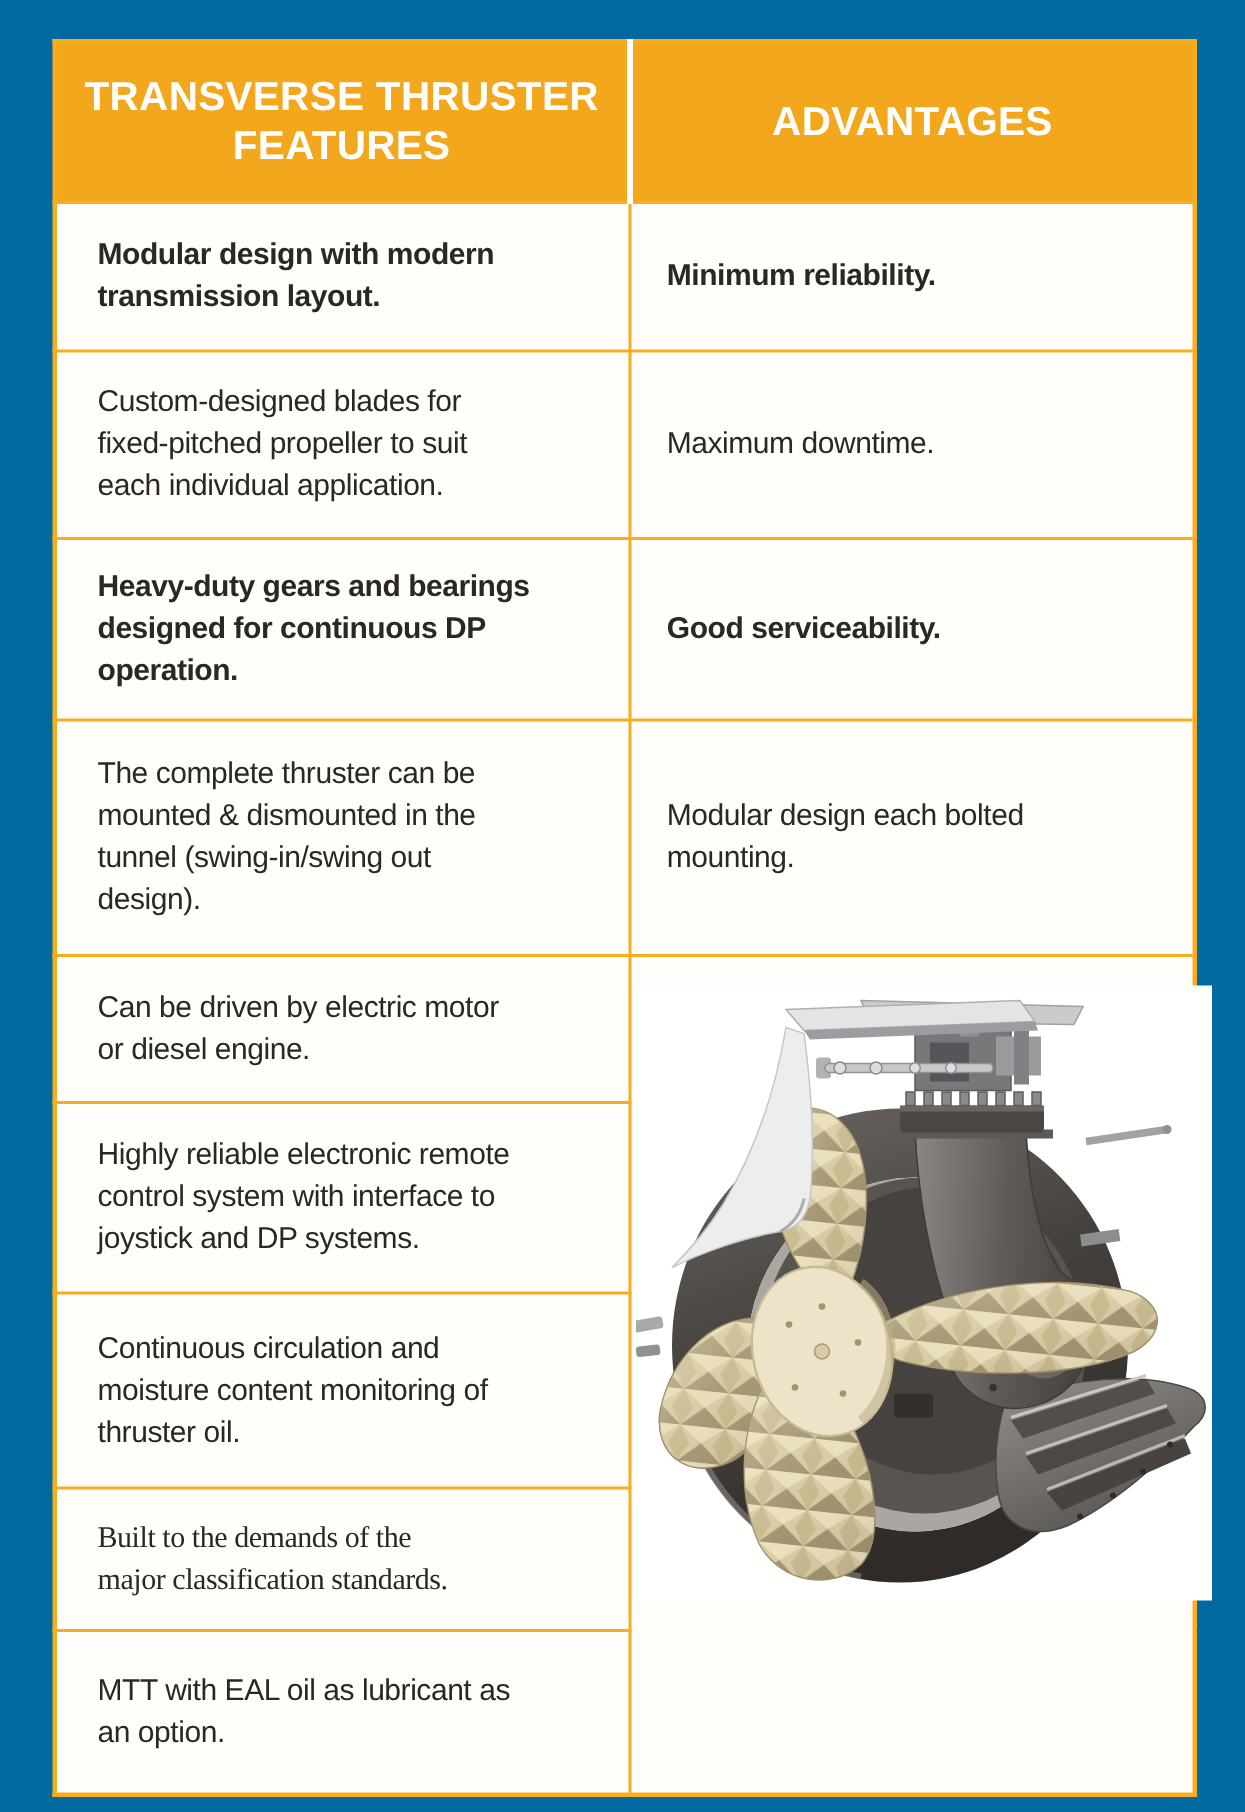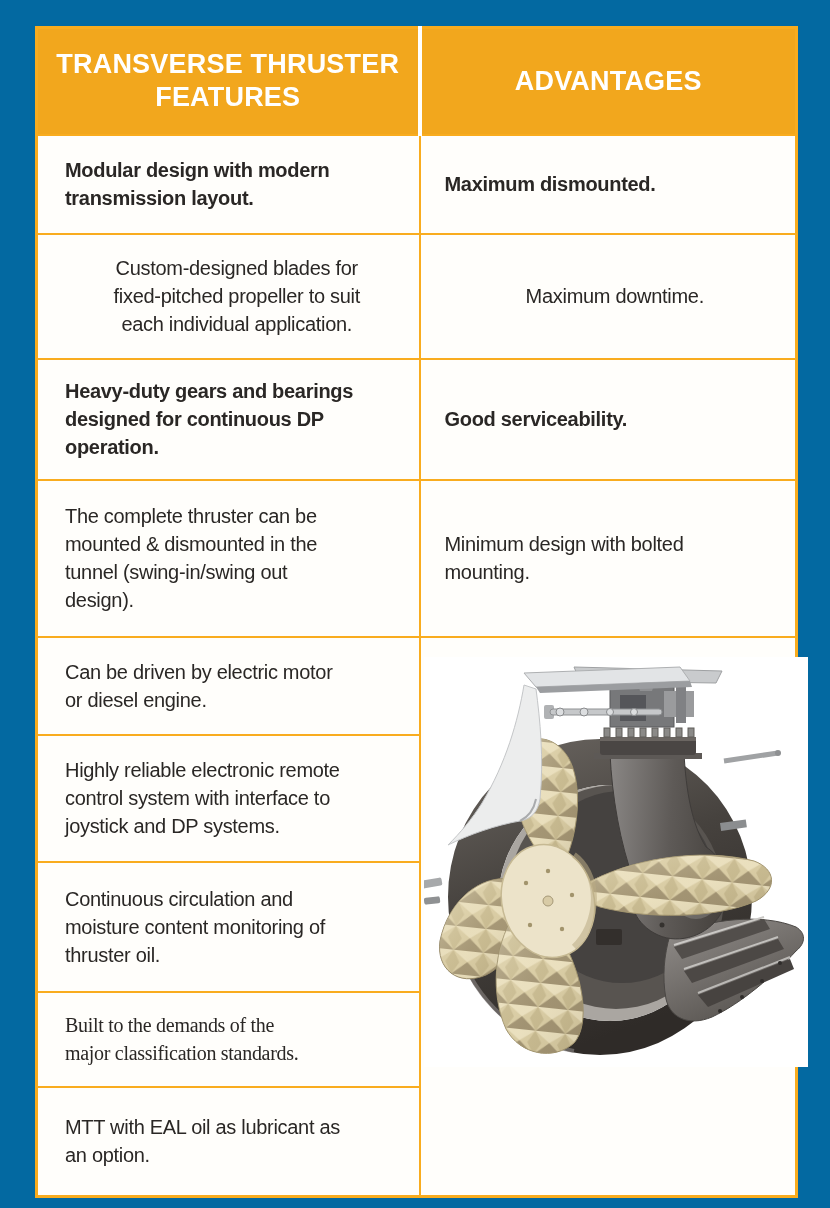--- a/index.html
+++ b/index.html
@@ -34,21 +34,21 @@
     background:var(--cell_bg,#fffefb);
     border:2px solid var(--grid,#F9AC1E);
     color:var(--body_text,#2A2725);
     font-size:20px;line-height:28px;
     letter-spacing:-.3px;
     vertical-align:middle;
     padding:0 10px 0 27px;
     white-space:pre-line;
   }
   td.adv{padding-left:24px;}
-  tr.h1{height:99px;font-weight:bold;}  tr.h2{height:125px;text-align:center;} tr.h3{height:121px;font-weight:bold;}
+  tr.h1{height:99px;font-weight:bold;}  tr.h2{height:125px;} tr.h3{height:121px;font-weight:bold;}
   tr.h4{height:157px;} tr.h5{height:98px;}  tr.h6{height:127px;}
   tr.h7{height:130px;} tr.h8{height:95px;font-family:Liberation Serif, serif;}  tr.h9{height:110px;}
   td.img-cell{padding:0;}
   .photo{
     position:absolute;
     left:424px;top:657px;
     width:384px;height:410px;
     background:#ffffff;
     z-index:3;
   }
@@ -68,40 +68,40 @@
       <tr>
         <th class="features">TRANSVERSE THRUSTER
 FEATURES</th>
         <th>ADVANTAGES</th>
       </tr>
     </thead>
     <tbody>
       <tr class="h1">
         <td>Modular design with modern
 transmission layout.</td>
-        <td class="adv">Maximum dismounted.</td>
+        <td class="adv">Minimum reliability.</td>
       </tr>
       <tr class="h2">
         <td>Custom-designed blades for
 fixed-pitched propeller to suit
 each individual application.</td>
         <td class="adv">Maximum downtime.</td>
       </tr>
       <tr class="h3">
         <td>Heavy-duty gears and bearings
 designed for continuous DP
 operation.</td>
         <td class="adv">Good serviceability.</td>
       </tr>
       <tr class="h4">
         <td>The complete thruster can be
 mounted &amp; dismounted in the
 tunnel (swing-in/swing out
 design).</td>
-        <td class="adv">Minimum design with bolted
+        <td class="adv">Modular design each bolted
 mounting.</td>
       </tr>
       <tr class="h5">
         <td>Can be driven by electric motor
 or diesel engine.</td>
         <td class="img-cell" rowspan="5"></td>
       </tr>
       <tr class="h6">
         <td>Highly reliable electronic remote
 control system with interface to

